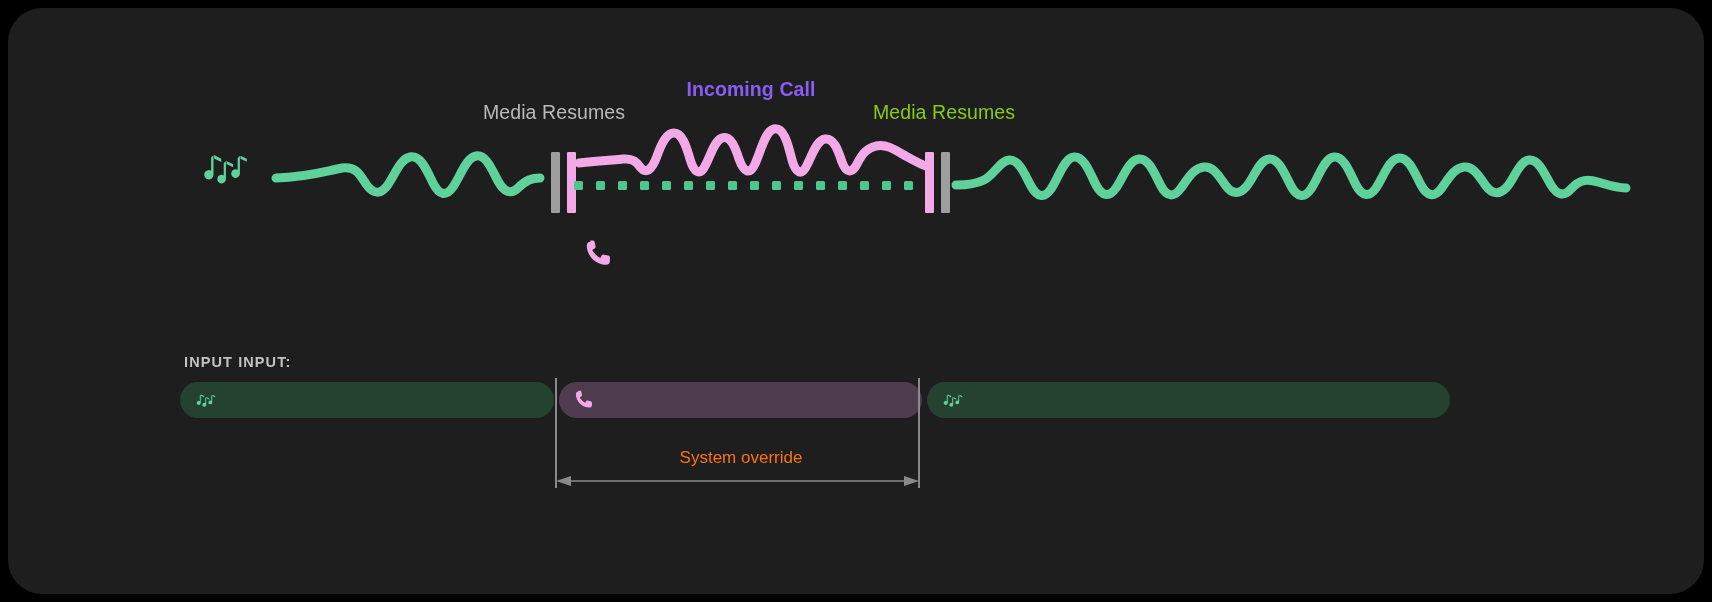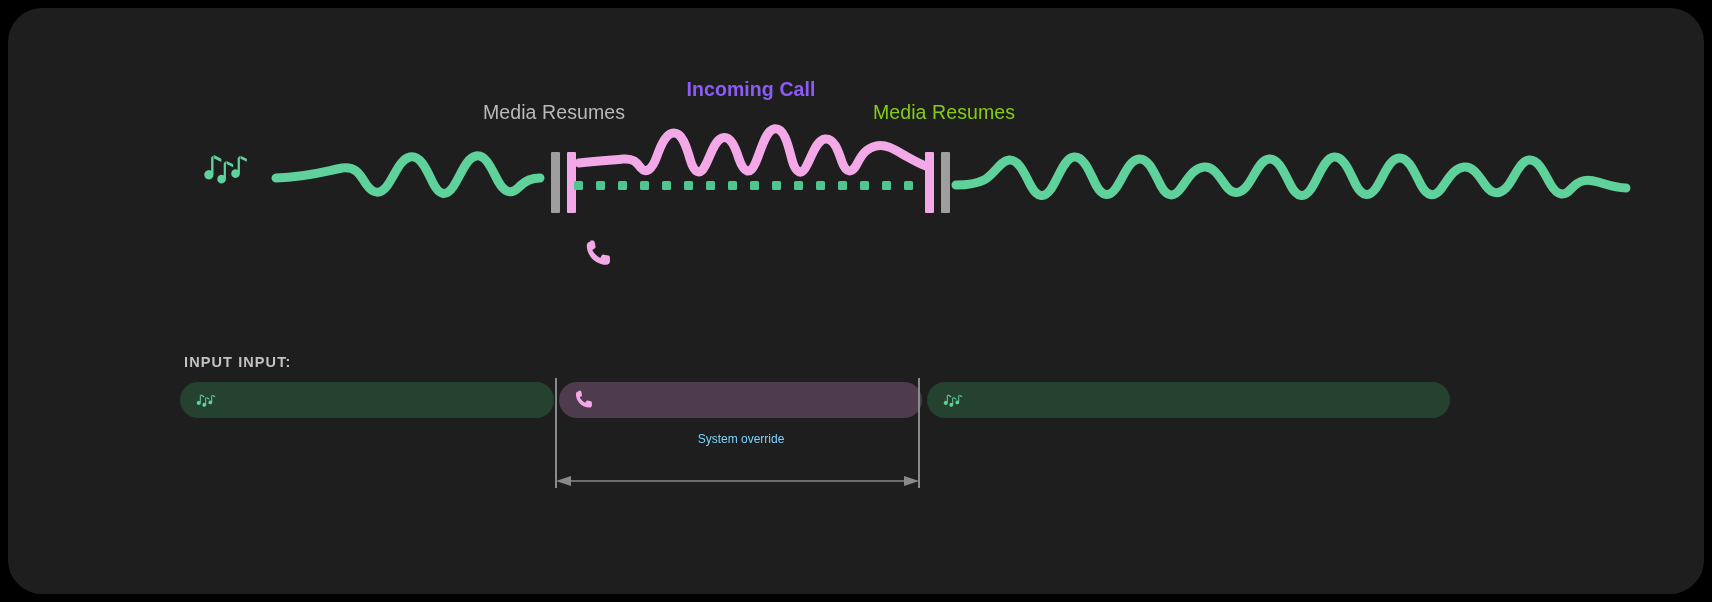--- a/index.html
+++ b/index.html
@@ -71,24 +71,24 @@
   }
   .pill-media-a { left: 172px;  width: 374px; background: #25412f; }
   .pill-call    { left: 551px;  width: 363px; background: #4e3c4e; }
   .pill-media-b { left: 919px;  width: 523px; background: #25412f; }
 
   .pill .ico { display: block; }
 
   .override-label {
     position: absolute;
     left: 733px;
-    top: 424px;
+    top: 440px;
     transform: translateX(-50%);
-    font-size: 12px;
-    color: #7dd3fc;
+    font-size: 17px;
+    color: #f97316;
     white-space: nowrap;
   }
   .measure {
     position: absolute;
     left: 0;
     top: 340px;
   }
 </style>
 </head>
 <body>

